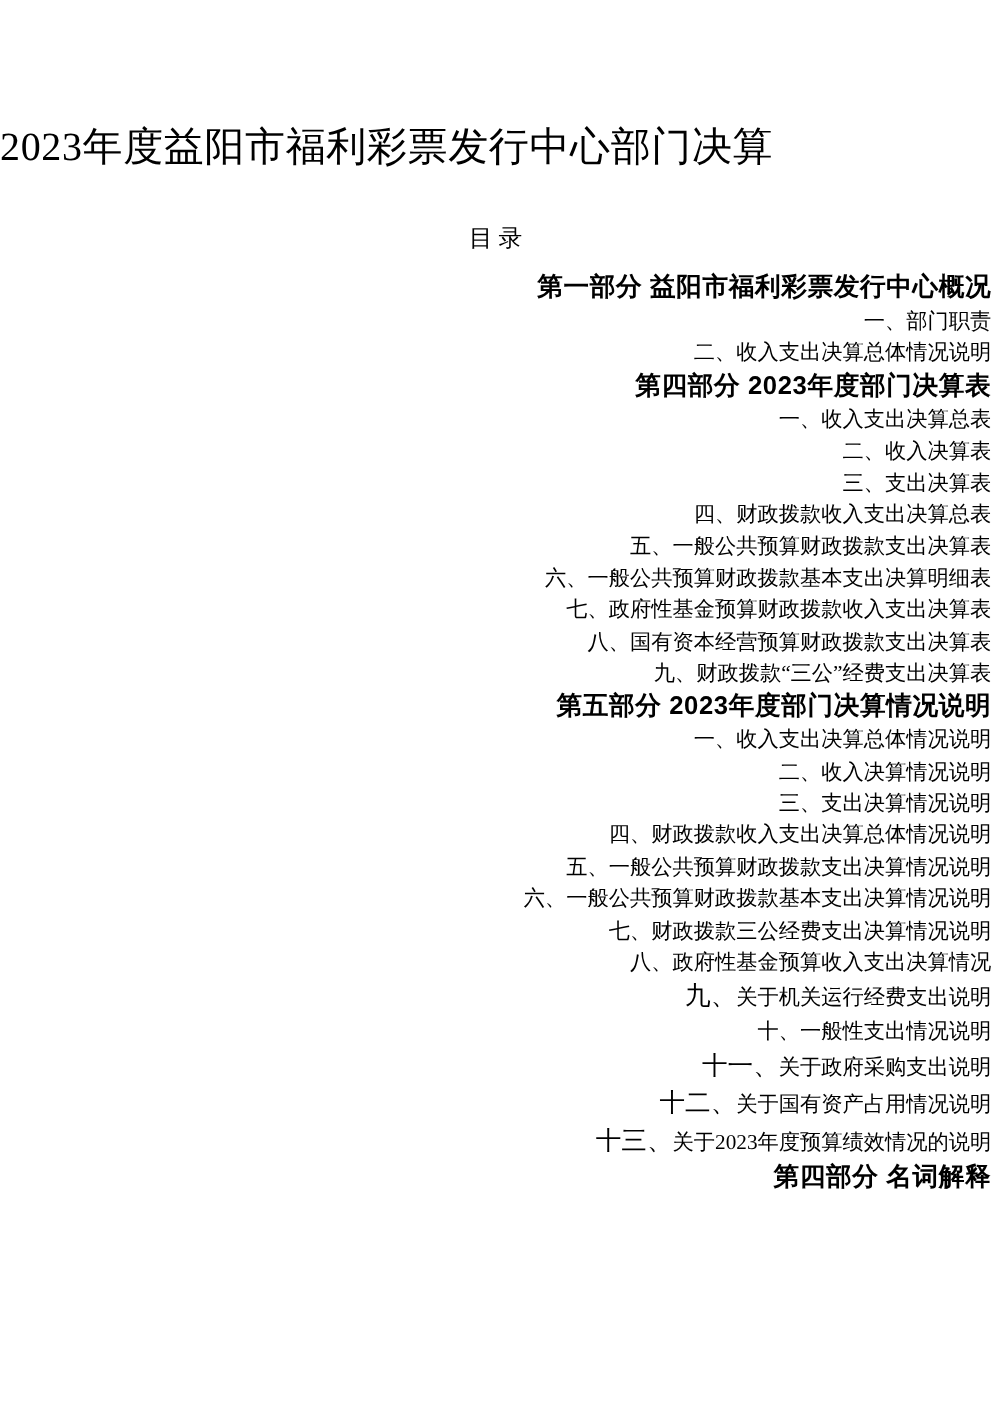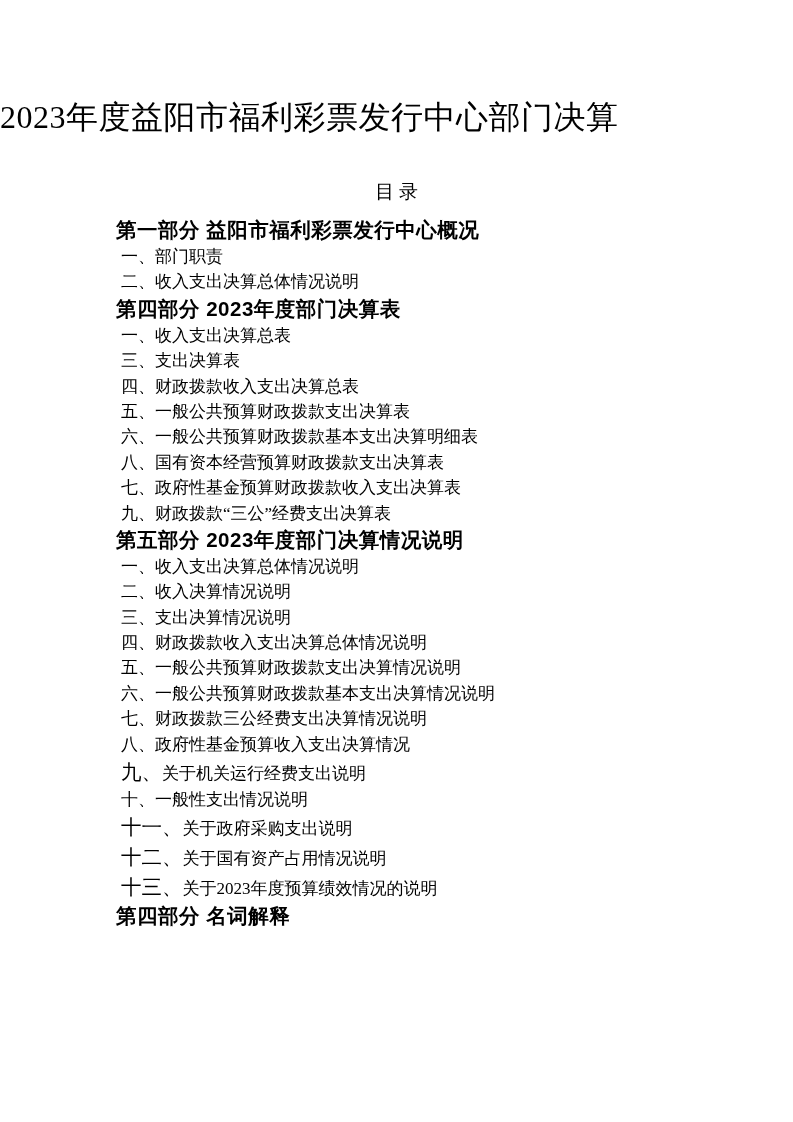--- a/index.html
+++ b/index.html
@@ -32,20 +32,21 @@
   }
   .toc {
     margin-top: 13px;
   }
   .toc-entry {
     padding-left: 121px;
     font-size: 17px;
     height: 25.4px;
     line-height: 25.4px;
     white-space: pre;
+    text-align: right;
   }
   .toc-entry.section {
     padding-left: 116px;
     font-family: "Liberation Sans", "DejaVu Sans", sans-serif;
     font-weight: 700;
     font-size: 20.5px;
     height: 28px;
     line-height: 28px;
     letter-spacing: 0.5px;
   }
@@ -62,26 +63,27 @@
 
 <div class="page">
   <h1 class="doc-title">2023年度益阳市福利彩票发行中心部门决算</h1>
   <div class="toc-heading">目 录</div>
   <div class="toc">
       <div class="toc-entry section"><span class="num"></span><span class="txt">第一部分 益阳市福利彩票发行中心概况</span></div>
       <div class="toc-entry item"><span class="num">一、</span><span class="txt">部门职责</span></div>
       <div class="toc-entry item"><span class="num">二、</span><span class="txt">收入支出决算总体情况说明</span></div>
       <div class="toc-entry section"><span class="num"></span><span class="txt">第四部分 2023年度部门决算表</span></div>
       <div class="toc-entry item"><span class="num">一、</span><span class="txt">收入支出决算总表</span></div>
+      <div class="toc-entry item"><span class="num">二、</span><span class="txt">收入决算表</span></div>
       <div class="toc-entry item"><span class="num">三、</span><span class="txt">支出决算表</span></div>
       <div class="toc-entry item"><span class="num">四、</span><span class="txt">财政拨款收入支出决算总表</span></div>
       <div class="toc-entry item"><span class="num">五、</span><span class="txt">一般公共预算财政拨款支出决算表</span></div>
       <div class="toc-entry item"><span class="num">六、</span><span class="txt">一般公共预算财政拨款基本支出决算明细表</span></div>
+      <div class="toc-entry item"><span class="num">七、</span><span class="txt">政府性基金预算财政拨款收入支出决算表</span></div>
       <div class="toc-entry item"><span class="num">八、</span><span class="txt">国有资本经营预算财政拨款支出决算表</span></div>
-      <div class="toc-entry item"><span class="num">七、</span><span class="txt">政府性基金预算财政拨款收入支出决算表</span></div>
       <div class="toc-entry item"><span class="num">九、</span><span class="txt">财政拨款“三公”经费支出决算表</span></div>
       <div class="toc-entry section"><span class="num"></span><span class="txt">第五部分 2023年度部门决算情况说明</span></div>
       <div class="toc-entry item"><span class="num">一、</span><span class="txt">收入支出决算总体情况说明</span></div>
       <div class="toc-entry item"><span class="num">二、</span><span class="txt">收入决算情况说明</span></div>
       <div class="toc-entry item"><span class="num">三、</span><span class="txt">支出决算情况说明</span></div>
       <div class="toc-entry item"><span class="num">四、</span><span class="txt">财政拨款收入支出决算总体情况说明</span></div>
       <div class="toc-entry item"><span class="num">五、</span><span class="txt">一般公共预算财政拨款支出决算情况说明</span></div>
       <div class="toc-entry item"><span class="num">六、</span><span class="txt">一般公共预算财政拨款基本支出决算情况说明</span></div>
       <div class="toc-entry item"><span class="num">七、</span><span class="txt">财政拨款三公经费支出决算情况说明</span></div>
       <div class="toc-entry item"><span class="num">八、</span><span class="txt">政府性基金预算收入支出决算情况</span></div>

